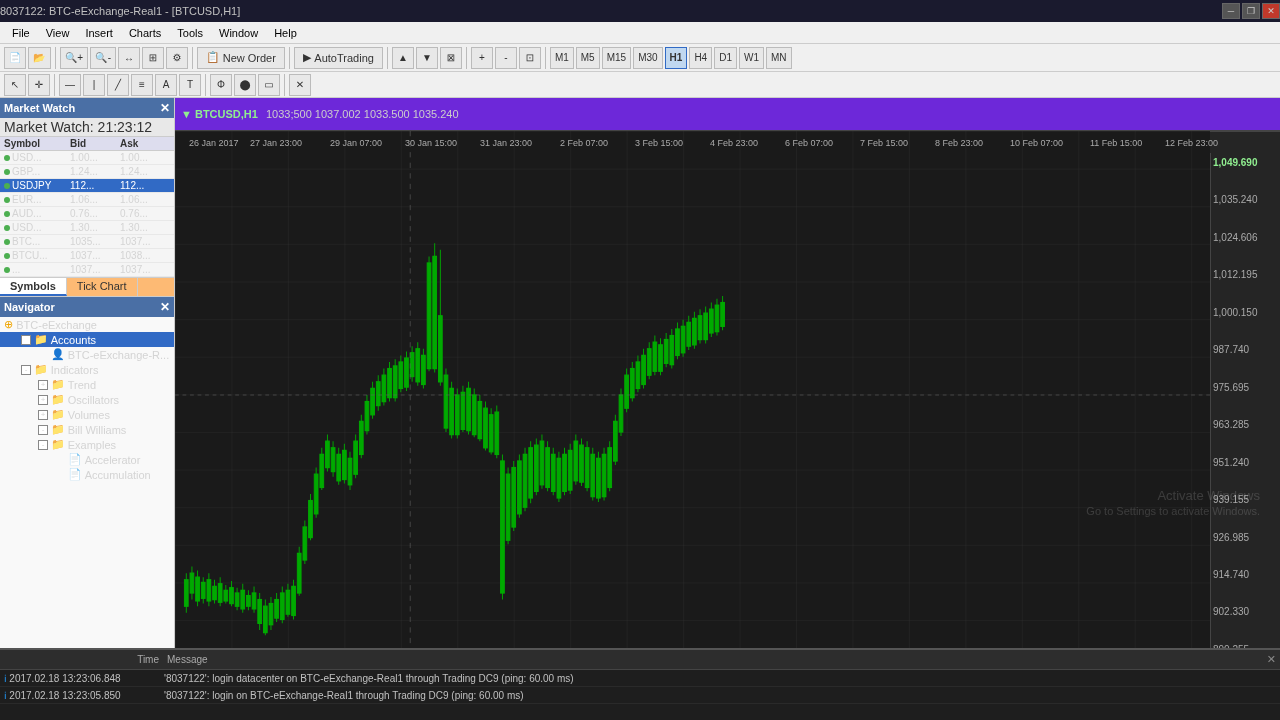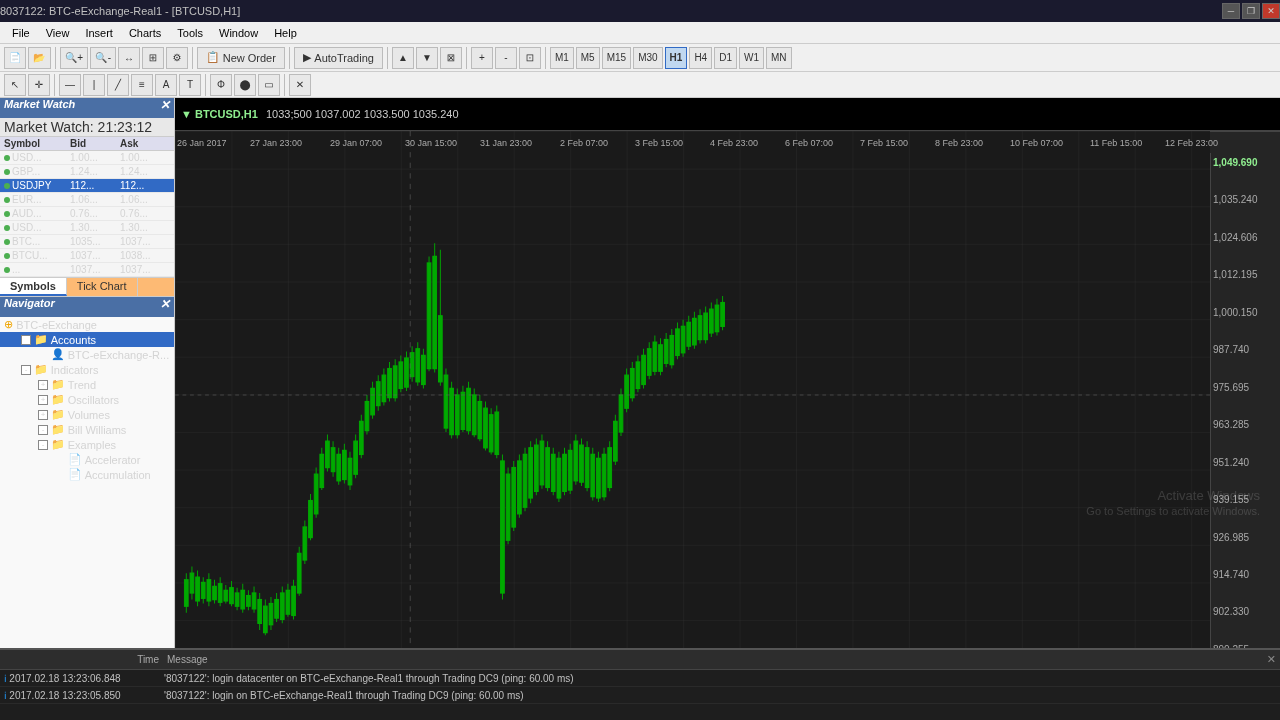--- a/index.html
+++ b/index.html
@@ -25,21 +25,21 @@
     #toolbar2 { background: #f0f0f0; height: 26px; display: flex; align-items: center; padding: 0 4px; gap: 2px; border-bottom: 1px solid #ccc; }
 
     
     #main { display: flex; height: calc(720px - 22px - 22px - 28px - 26px - 28px - 22px - 22px); }
 
     
     #left-panel { width: 175px; display: flex; flex-direction: column; background: #f5f5f5; border-right: 1px solid #ccc; flex-shrink: 0; }
 
     
     #market-watch { flex: 0 0 auto; border-bottom: 1px solid #ccc; }
-    .panel-header { background: #4a6fa5; color: #fff; height: 20px; display: flex; align-items: flex-start; padding: 0 4px; font-size: 11px; font-weight: bold; justify-content: space-between; font-style: italic; }
+    .panel-header { background: #4a6fa5; color: #fff; height: 20px; display: flex; align-items: center; padding: 0 4px; font-size: 11px; font-weight: bold; justify-content: space-between; }
     .panel-close { cursor: pointer; color: #fff; font-size: 12px; }
     .mw-time { background: #e8e8e8; color: #333; font-size: 14px; padding: 1px 4px; border-bottom: 1px solid #ccc; }
     .mw-header { display: grid; grid-template-columns: 1fr 50px 50px; background: #dde; font-size: 10px; padding: 1px 4px; border-bottom: 1px solid #ccc; font-weight: bold; color: #333; }
     .mw-row { display: grid; grid-template-columns: 1fr 50px 50px; padding: 1px 4px; font-size: 10px; border-bottom: 1px solid #e8e8e8; cursor: pointer; align-items: center; }
     .mw-row.selected { background: #316AC5; color: #fff; }
     .mw-row .sym { display: flex; align-items: center; gap: 2px; }
     .dot { width: 6px; height: 6px; border-radius: 50%; background: #4CAF50; display: inline-block; }
 
     
     .tab-bar { display: flex; background: #fdba74; border-bottom: 1px solid #ccc; }
@@ -47,21 +47,21 @@
     .tab.active { background: #fff; border-bottom: 2px solid #316AC5; font-weight: bold; }
 
     
     #navigator { flex: 1; overflow: hidden; display: flex; flex-direction: column; }
     .nav-tree { flex: 1; overflow-y: auto; background: #f9f9f9; }
     .tree-item { display: flex; align-items: center; padding: 1px 4px; cursor: pointer; font-size: 11px; gap: 3px; }
     .expand-icon { width: 10px; height: 10px; border: 1px solid #888; display: inline-flex; align-items: center; justify-content: center; font-size: 8px; background: #fff; flex-shrink: 0; }
 
     
     #chart-area { flex: 1; background: #1a1a1a; position: relative; overflow: hidden; }
-    #chart-header { background: #000000; color: #90EE90; font-size: 11px; padding: 16px 6px; border-bottom: 1px solid #444; height: 22px; display: flex; align-items: center; gap: 8px; }
+    #chart-header { background: #6d28d9; color: #90EE90; font-size: 11px; padding: 16px 6px; border-bottom: 1px solid #444; height: 22px; display: flex; align-items: center; gap: 8px; }
     #chart-price-axis { position: absolute; right: 0; top: 22px; width: 70px; background: #252525; border-left: 1px solid #444; height: calc(100% - 22px - 22px); display: flex; flex-direction: column; justify-content: space-between; padding: 4px 2px; font-size: 10px; color: #aaa; }
     #chart-time-axis { background: #252525; border-top: 1px solid #444; height: 22px; display: flex; align-items: center; padding: 0 4px; font-size: 9px; color: #aaa; overflow: hidden; }
 
     
     #chart-svg { width: calc(100% - 70px); height: 100%; }
 
     
     #bottom-panel { height: 120px; background: #1e1e1e; border-top: 2px solid #555; display: flex; flex-direction: column; }
     #bottom-header { background: #2d2d2d; display: flex; align-items: center; height: 20px; border-bottom: 1px solid #444; padding: 0 4px; text-align: right; }
     #log-rows { flex: 1; overflow-y: auto; }
@@ -569,21 +569,21 @@
         <span>963.285</span>
         <span>951.240</span>
         <span>939.155</span>
         <span>926.985</span>
         <span>914.740</span>
         <span>902.330</span>
         <span>890.255</span>
       </div>
 
       <div id="chart-time-axis">
-        <span style="position:absolute;left:2px;">26 Jan 2017</span>
+        <span style="position:absolute;left:14px;">26 Jan 2017</span>
         <span style="position:absolute;left:75px;">27 Jan 23:00</span>
         <span style="position:absolute;left:155px;">29 Jan 07:00</span>
         <span style="position:absolute;left:230px;">30 Jan 15:00</span>
         <span style="position:absolute;left:305px;">31 Jan 23:00</span>
         <span style="position:absolute;left:385px;">2 Feb 07:00</span>
         <span style="position:absolute;left:460px;">3 Feb 15:00</span>
         <span style="position:absolute;left:535px;">4 Feb 23:00</span>
         <span style="position:absolute;left:610px;">6 Feb 07:00</span>
         <span style="position:absolute;left:685px;">7 Feb 15:00</span>
         <span style="position:absolute;left:760px;">8 Feb 23:00</span>

